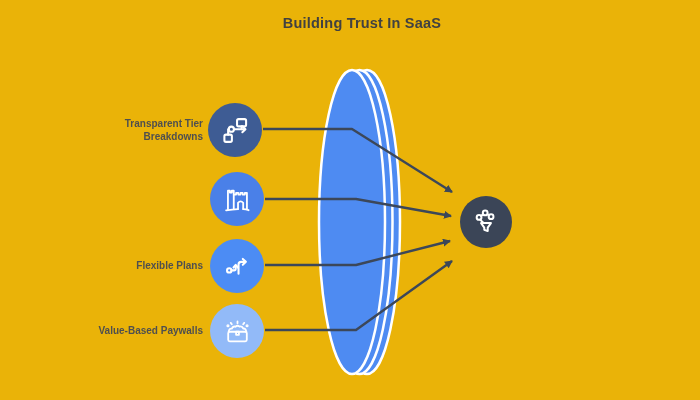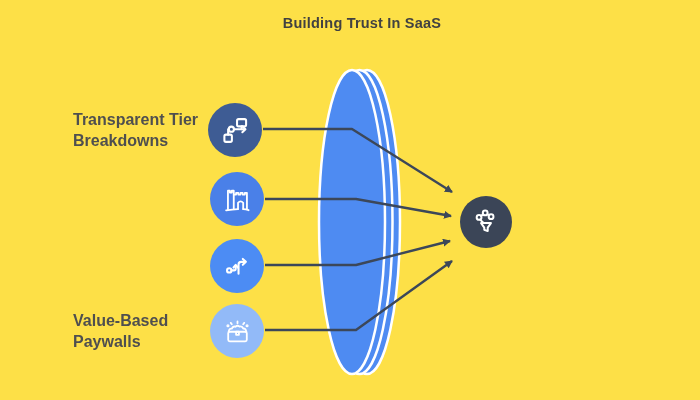--- a/index.html
+++ b/index.html
@@ -1,23 +1,23 @@
 <!DOCTYPE html>
 <html><head>
 <meta charset="utf-8">
 <style>
   html,body{margin:0;padding:0;background:#ffffff;}
-  .canvas{position:relative;width:700px;height:400px;background:#fde047;overflow:hidden;
+  .canvas{position:relative;width:700px;height:400px;background:#eab308;overflow:hidden;
           font-family:"Liberation Sans", sans-serif;}
   .layer{position:absolute;left:0;top:0;}
   .title{position:absolute;left:62px;top:15px;width:600px;text-align:center;
          font-size:14.5px;font-weight:700;color:#414141;letter-spacing:.2px;}
   .label-l{position:absolute;width:130px;height:54px;display:flex;align-items:center;
-           justify-content:flex-end;
-           font-size:16px;line-height:1.32;font-weight:700;color:#4F4F4F;}
+           justify-content:flex-end;text-align:right;
+           font-size:10px;line-height:1.32;font-weight:700;color:#4F4F4F;}
   .label-r{position:absolute;width:120px;height:54px;display:flex;align-items:center;
            justify-content:flex-start;text-align:left;
            font-size:13px;line-height:1.32;font-weight:700;color:#4F4F4F;}
   .badge{position:absolute;width:54px;height:54px;border-radius:50%;
          display:flex;align-items:center;justify-content:center;}
   .badge svg{display:block;}
   .glyph{stroke:#ffffff;fill:none;stroke-width:1.6;stroke-linecap:round;stroke-linejoin:round;}
 </style>
 </head>
 <body>
@@ -62,20 +62,21 @@
 
   <div class="badge" style="left: 210px; top: 172px; background-color: rgb(74, 128, 232);">
     <svg width="31" height="31" viewBox="0 0 24 24" class="glyph" style="stroke-width:1.4">
       <path d="M4.6 19.8 V5.2 H6.1 V6.6 H7.6 V5.2 H9.1 V19"></path>
       <path d="M9.1 8.2 H10.9 V6.8 H12.6 V8.2 H14.3 V6.8 H16 V8.2 H17.7 V6.8 H19.3 V19.3"></path>
       <path d="M12.4 19.4 V14.6 Q14.4 12.4 16.4 14.6 V19.4"></path>
       <path d="M3.2 20.4 Q8 19.6 12.4 19.4 M16.4 19.4 Q18.4 19.5 20.6 20.3"></path>
     </svg>
   </div>
 
+  <div class="label-l" style="left:73px;top:239px;">Flexible Plans</div>
   <div class="badge" style="left: 210px; top: 239px; background-color: rgb(76, 140, 244);">
     <svg width="31" height="31" viewBox="0 0 24 24" class="glyph">
       <circle cx="5.6" cy="15" r="1.7"></circle>
       <path d="M7.4 15 H9.3 Q10.6 15 10.6 13.7 V11.6"></path>
       <path d="M8.9 12.8 L10.6 10.8 L12.3 12.8"></path>
       <path d="M12.8 17.6 V10.4 Q12.8 8.4 14.8 8.4 H17.4"></path>
       <path d="M16.1 6.1 L18.5 8.4 L16.1 10.7"></path>
     </svg>
   </div>
 

